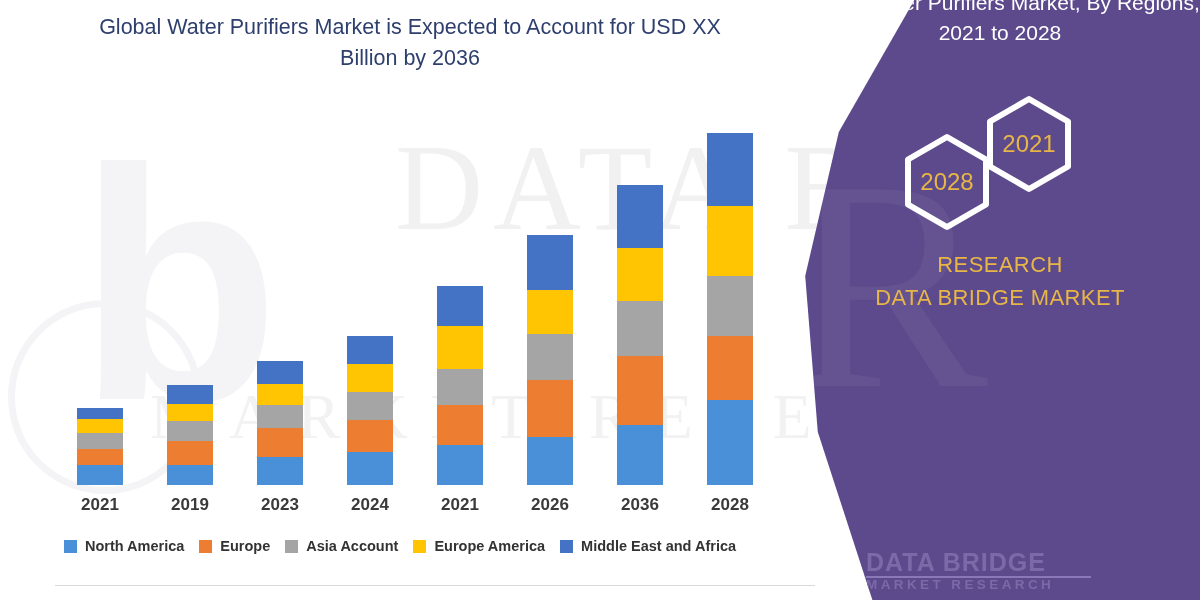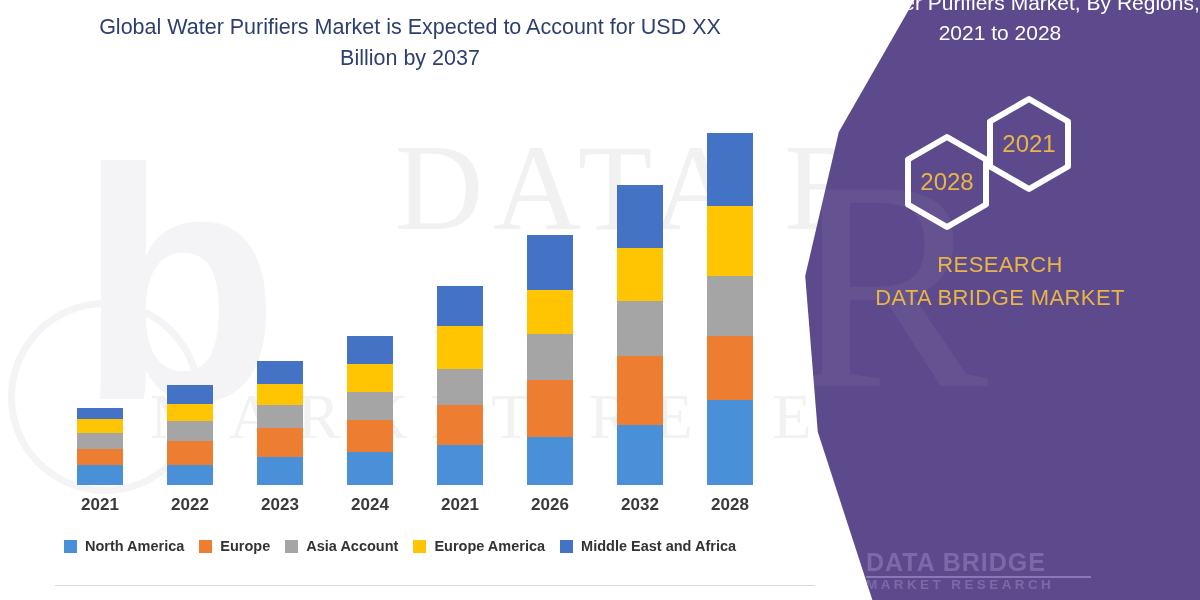--- a/index.html
+++ b/index.html
@@ -260,21 +260,21 @@
 </head>
 <body>
 
 <div id="infographic">
 
   <div class="wm-b">b</div>
   <div class="wm-circle"></div>
   <div class="wm-text wm-data">DATA BRIDGE</div>
   <div class="wm-text wm-research">MARKET RESEARCH</div>
 
-  <div class="chart-title">Global Water Purifiers Market is Expected to Account for USD XX Billion by 2037</div>
+  <div class="chart-title">Global Water Purifiers Market is Expected to Account for USD XX Billion by 2036</div>
 
   <div class="plot">
     <div class="axis-line"></div>
     <div id="bars">
         <div class="bar-group" style="left: 22px;">
           <div class="seg" title="Middle East and Africa 2021" style="height: 11px; background: rgb(68, 114, 196);"></div>
           <div class="seg" title="South America 2021" style="height: 14px; background: rgb(255, 197, 2);"></div>
           <div class="seg" title="Asia Pacific 2021" style="height: 16px; background: rgb(165, 165, 165);"></div>
           <div class="seg" title="Europe 2021" style="height: 16px; background: rgb(237, 125, 49);"></div>
           <div class="seg" title="North America 2021" style="height: 20px; background: rgb(74, 144, 217);"></div>
@@ -326,26 +326,26 @@
           <div class="seg" title="South America 2028" style="height: 70px; background: rgb(255, 197, 2);"></div>
           <div class="seg" title="Asia Pacific 2028" style="height: 60px; background: rgb(165, 165, 165);"></div>
           <div class="seg" title="Europe 2028" style="height: 64px; background: rgb(237, 125, 49);"></div>
           <div class="seg" title="North America 2028" style="height: 85px; background: rgb(74, 144, 217);"></div>
         </div>
       </div>
   </div>
 
   <div class="xlabels">
       <div class="xlabel" style="left: 0px;">2021</div>
-      <div class="xlabel" style="left: 90px;">2022</div>
+      <div class="xlabel" style="left: 90px;">2019</div>
       <div class="xlabel" style="left: 180px; text-align: center;">2023</div>
       <div class="xlabel" style="left: 270px;">2024</div>
       <div class="xlabel" style="left: 360px;">2021</div>
       <div class="xlabel" style="left: 450px;">2026</div>
-      <div class="xlabel" style="left: 540px;">2032</div>
+      <div class="xlabel" style="left: 540px;">2036</div>
       <div class="xlabel" style="left: 630px;">2028</div>
     </div>
 
   <div class="legend" id="legend">
       <div class="legend-item">
         <span class="legend-swatch" style="background: rgb(74, 144, 217);"></span>
         <span class="legend-label">North America</span>
       </div>
       <div class="legend-item">
         <span class="legend-swatch" style="background: rgb(237, 125, 49);"></span>

